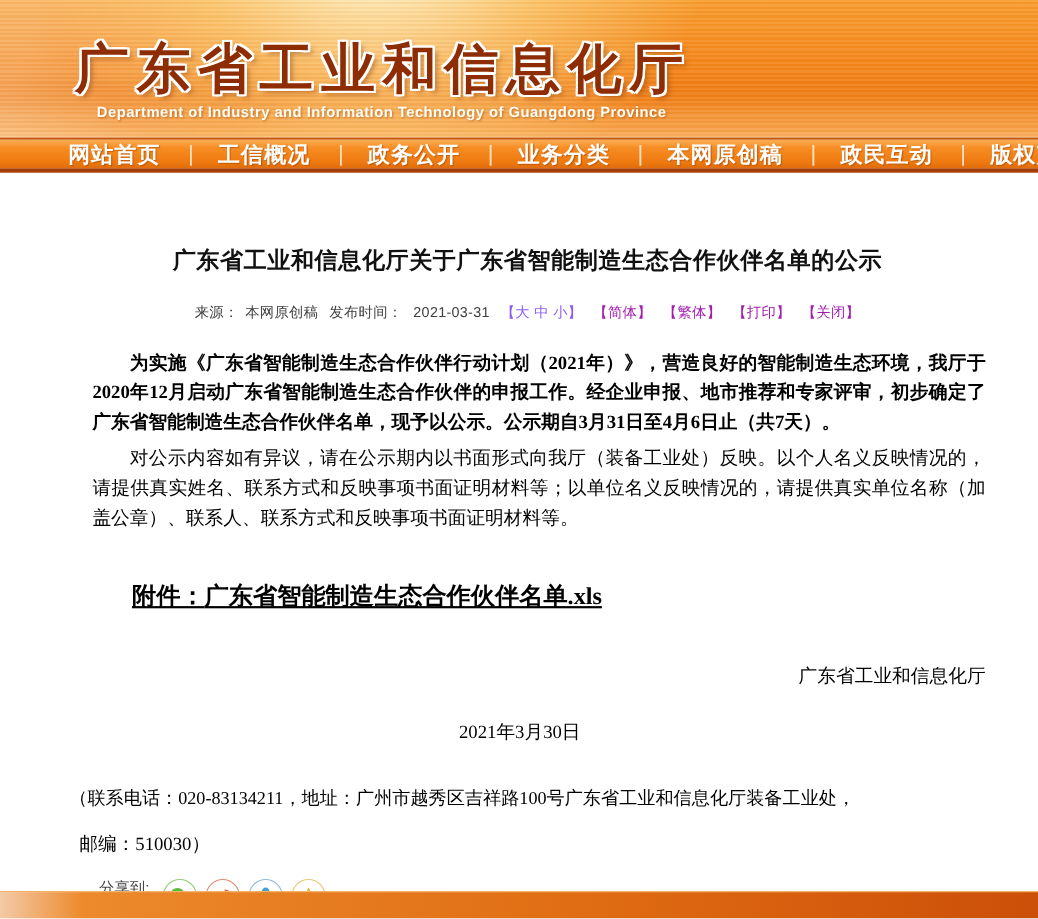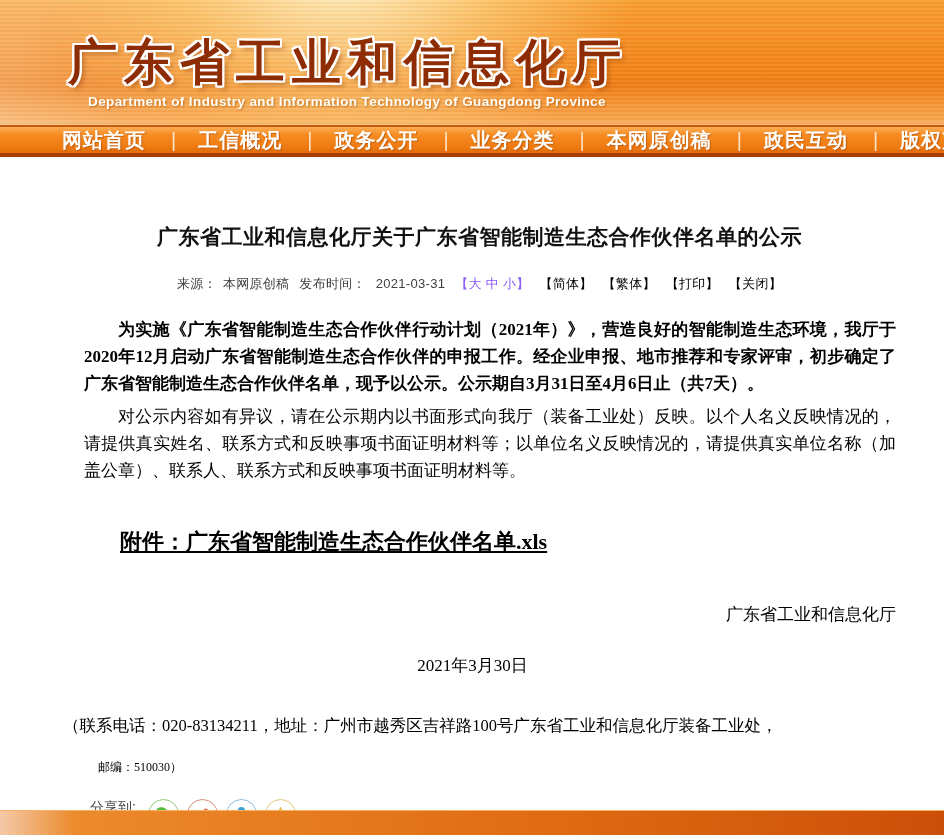--- a/index.html
+++ b/index.html
@@ -62,42 +62,42 @@
   .article-title {
     margin-top:66px; text-align:center;
     font-size:21px; font-weight:bold; color:#111; letter-spacing:0.5px;
     font-family:"Liberation Sans","DejaVu Sans",sans-serif;
   }
   .article-meta {
     margin-top:24px; text-align:center; font-size:13px; color:#404040;
     letter-spacing:0.3px;
   }
   .article-meta .meta-part { margin:0 3px; }
-  .meta-btn { color:#000000; cursor:pointer; }
+  .meta-btn { color:#a21caf; cursor:pointer; }
   .meta-size { color:#8b5cf6; }
 
   .article-body {
     font-family:"Liberation Serif","DejaVu Serif",serif;
     font-size:17px; line-height:27px; color:#000;
   }
   .para { margin:0 0 6px 21px; text-indent:2em; text-align:justify; }
   .para.p1 { margin-top:23px;font-weight:bold; }
 
   .attachment-line {
     margin:44px 0 0 21px; padding-left:36px;
     font-size:22px; font-weight:bold;
   }
   .attachment-line a { color:#000; text-decoration:underline; cursor:pointer; }
   .attachment-label { text-decoration:underline; }
 
   .sign-dept { margin-top:46px; text-align:right; font-size:17px; }
   .sign-date { margin-top:24px; text-align:center; font-size:17px; padding-right:14px; }
 
   .contact-line1 { margin-top:33px; font-size:16.5px; }
-  .contact-line2 { margin-top:15px; margin-left:35px; font-size:12px; }
+  .contact-line2 { margin-top:15px; margin-left:9px; font-size:17px; }
 
   
   .share-row { display:flex; align-items:flex-start; margin:18px 0 0 27px; }
   .share-label { font-size:14px; color:#444; font-family:"Liberation Sans",sans-serif; margin-right:12px; }
   .share-icon {
     width:31px; height:31px; border-radius:50%; background:#fff;
     display:flex; align-items:center; justify-content:center;
     margin-right:8px; cursor:pointer;
   }
   .share-icon.wechat { border:1px solid #94cc74; }

